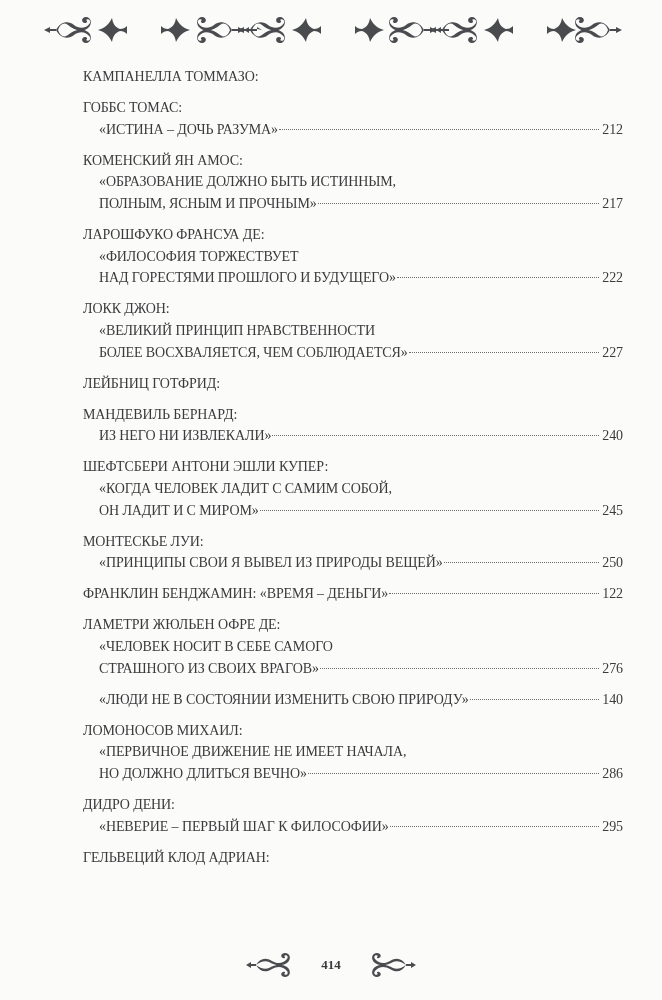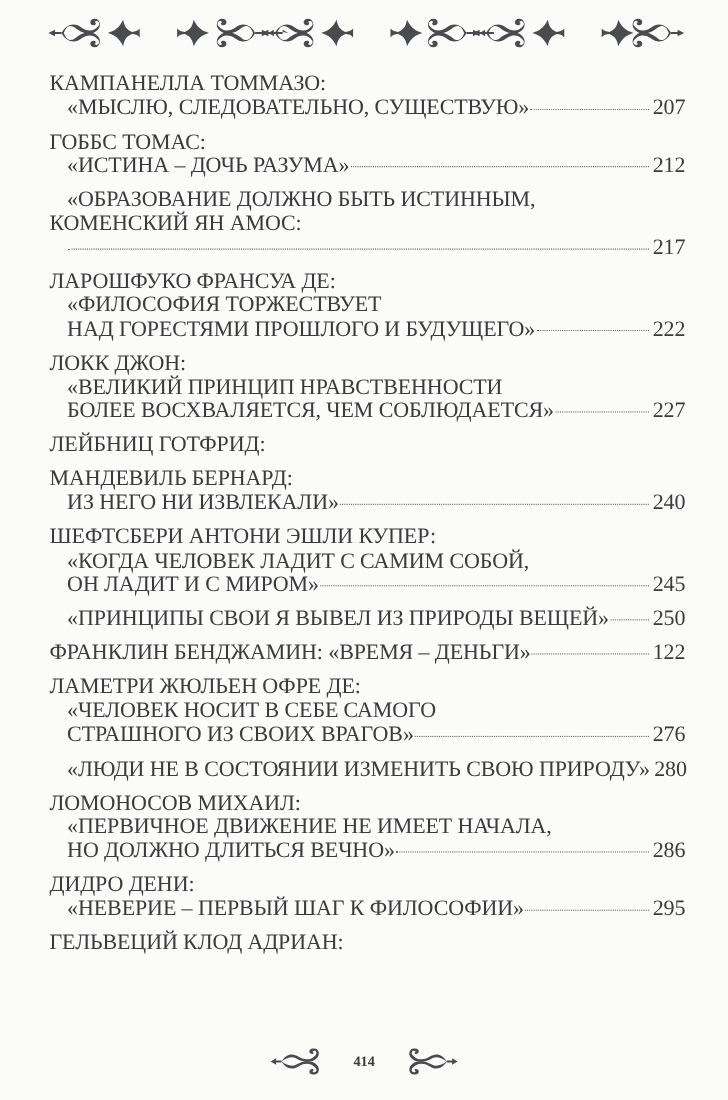--- a/index.html
+++ b/index.html
@@ -11,22 +11,22 @@
     position: relative;
   }
   .ornament-top {
     position: absolute; left: 40px; top: 14px; width: 582px; height: 32px;
   }
   .toc {
     position: absolute; left: 45px; top: 66px; width: 578px;
   }
   .entry { margin-bottom: 9.5px; }
   .line {
-    font-size: 20px; line-height: 21.6px; height: 21.6px;
-    white-space: nowrap; letter-spacing: -0.1px;
+    font-size: 14px; line-height: 21.6px; height: 21.6px;
+    white-space: nowrap; letter-spacing: -0.1px; margin-left: 38px;
   }
   .quote { padding-left: 16px; }
   .last { display: flex; align-items: baseline; }
   .last .txt { flex: 0 0 auto; }
   .last .dots {
     flex: 1 1 auto; margin: 0 3px 0 1px;
     border-bottom: 1.6px dotted #6a6a6c; transform: translateY(-4px);
     height: 0;
   }
   .last .page { flex: 0 0 auto; }
@@ -77,38 +77,34 @@
       </g>
     <g transform="translate(578,0) scale(-1,1)">
         <use href="#scroll" x="0"></use>
       </g>
   </g>
 </svg>
 
 <div class="toc" id="toc">
     <div class="entry">
       <div class="line"><span class="txt">КАМПАНЕЛЛА ТОММАЗО:</span></div>
-      <div class="line quote last">
-        <span class="txt">«МЫСЛЮ, СЛЕДОВАТЕЛЬНО, СУЩЕСТВУЮ»</span>
-        <span class="dots"></span>
-        <span class="page">207</span>
-      </div>
     </div>
     <div class="entry">
       <div class="line"><span class="txt">ГОББС ТОМАС:</span></div>
       <div class="line quote last">
         <span class="txt">«ИСТИНА – ДОЧЬ РАЗУМА»</span>
         <span class="dots"></span>
         <span class="page">212</span>
       </div>
     </div>
     <div class="entry">
+      <div class="line"><span class="txt">КОМЕНСКИЙ ЯН АМОС:</span></div>
       <div class="line quote"><span class="txt">«ОБРАЗОВАНИЕ ДОЛЖНО БЫТЬ ИСТИННЫМ,</span></div>
-      <div class="line"><span class="txt">КОМЕНСКИЙ ЯН АМОС:</span></div>
-      <div class="line quote last">
+      <div class="line quote last">
+        <span class="txt">ПОЛНЫМ, ЯСНЫМ И ПРОЧНЫМ»</span>
         <span class="dots"></span>
         <span class="page">217</span>
       </div>
     </div>
     <div class="entry">
       <div class="line"><span class="txt">ЛАРОШФУКО ФРАНСУА ДЕ:</span></div>
       <div class="line quote"><span class="txt">«ФИЛОСОФИЯ ТОРЖЕСТВУЕТ</span></div>
       <div class="line quote last">
         <span class="txt">НАД ГОРЕСТЯМИ ПРОШЛОГО И БУДУЩЕГО»</span>
         <span class="dots"></span>
@@ -138,20 +134,21 @@
     <div class="entry">
       <div class="line"><span class="txt">ШЕФТСБЕРИ АНТОНИ ЭШЛИ КУПЕР:</span></div>
       <div class="line quote"><span class="txt">«КОГДА ЧЕЛОВЕК ЛАДИТ С САМИМ СОБОЙ,</span></div>
       <div class="line quote last">
         <span class="txt">ОН ЛАДИТ И С МИРОМ»</span>
         <span class="dots"></span>
         <span class="page">245</span>
       </div>
     </div>
     <div class="entry">
+      <div class="line"><span class="txt">МОНТЕСКЬЕ ЛУИ:</span></div>
       <div class="line quote last">
         <span class="txt">«ПРИНЦИПЫ СВОИ Я ВЫВЕЛ ИЗ ПРИРОДЫ ВЕЩЕЙ»</span>
         <span class="dots"></span>
         <span class="page">250</span>
       </div>
     </div>
     <div class="entry">
       <div class="line last">
         <span class="txt">ФРАНКЛИН БЕНДЖАМИН: «ВРЕМЯ – ДЕНЬГИ»</span>
         <span class="dots"></span>
@@ -164,21 +161,21 @@
       <div class="line quote last">
         <span class="txt">СТРАШНОГО ИЗ СВОИХ ВРАГОВ»</span>
         <span class="dots"></span>
         <span class="page">276</span>
       </div>
     </div>
     <div class="entry">
       <div class="line quote last">
         <span class="txt">«ЛЮДИ НЕ В СОСТОЯНИИ ИЗМЕНИТЬ СВОЮ ПРИРОДУ»</span>
         <span class="dots"></span>
-        <span class="page">280</span>
+        <span class="page">140</span>
       </div>
     </div>
     <div class="entry">
       <div class="line"><span class="txt">ЛОМОНОСОВ МИХАИЛ:</span></div>
       <div class="line quote"><span class="txt">«ПЕРВИЧНОЕ ДВИЖЕНИЕ НЕ ИМЕЕТ НАЧАЛА,</span></div>
       <div class="line quote last">
         <span class="txt">НО ДОЛЖНО ДЛИТЬСЯ ВЕЧНО»</span>
         <span class="dots"></span>
         <span class="page">286</span>
       </div>

